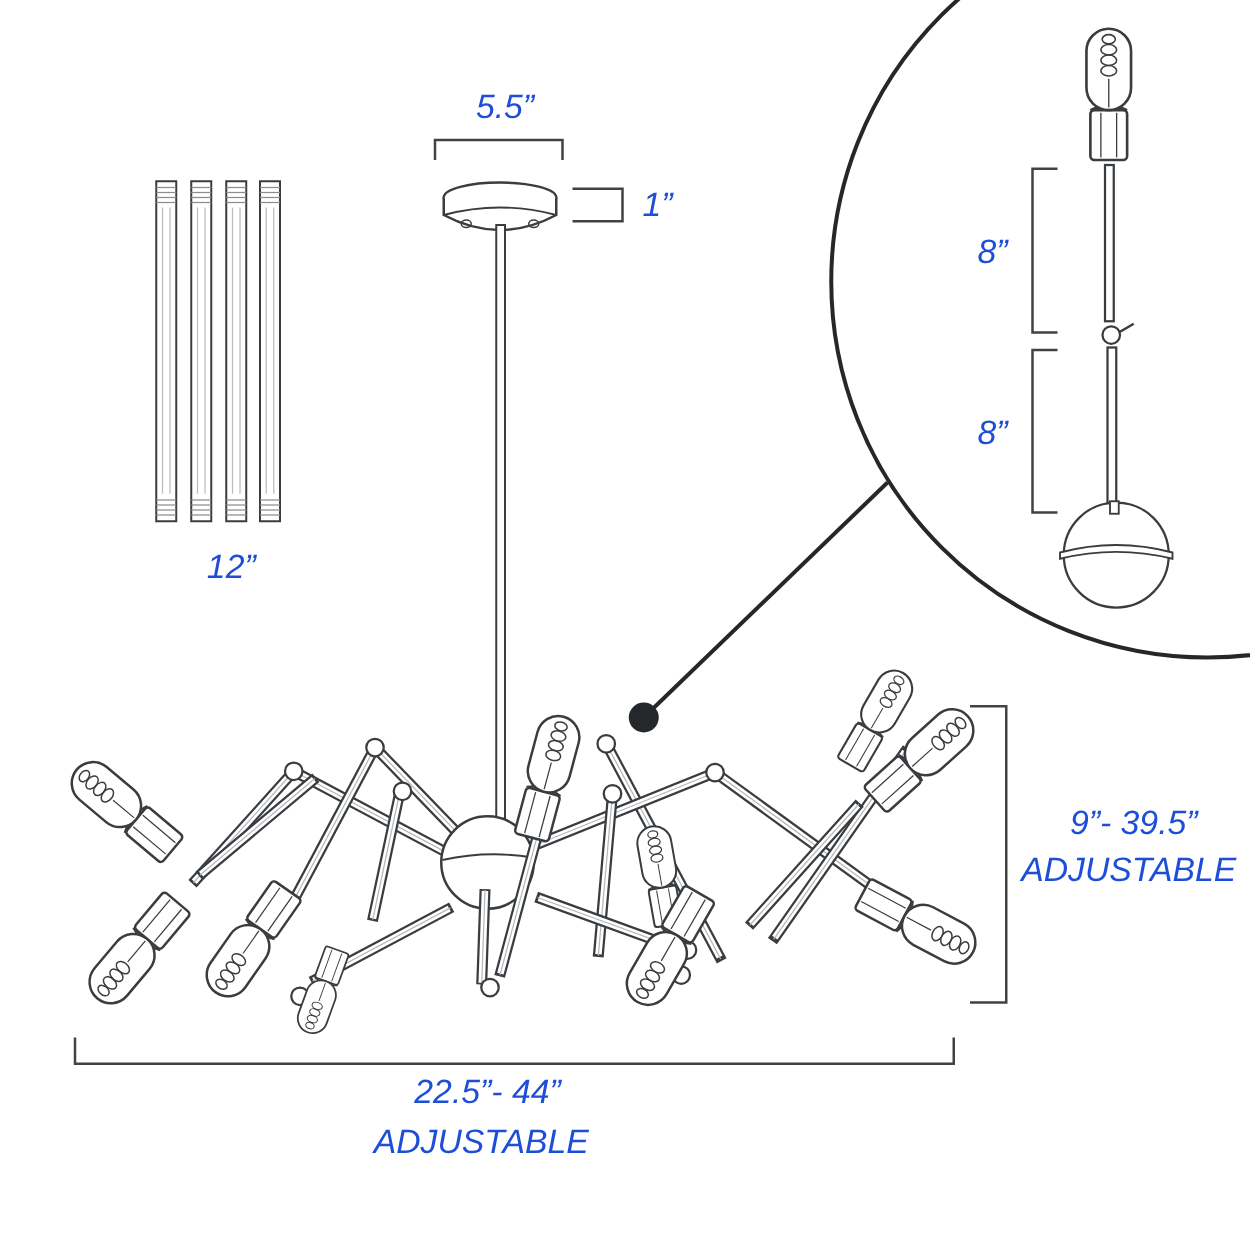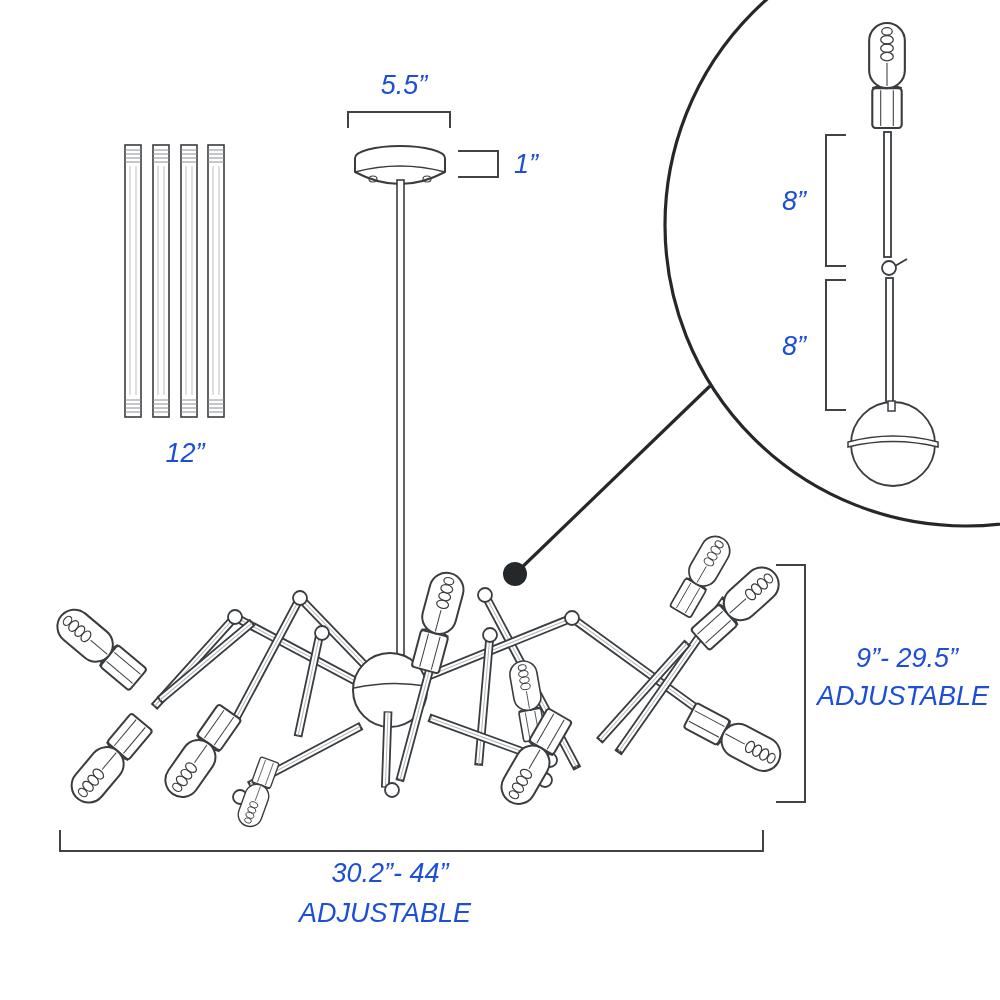--- a/index.html
+++ b/index.html
@@ -248,16 +248,16 @@
   <polyline points="776,565 805,565 805,802 776,802" class="dim"></polyline>
   <polyline points="60,830 60,851 763,851 763,830" class="dim"></polyline>
 </svg>
 </div>
 
 <div class="lbl sz-lg center" style="left:404px; top:72px;">5.5”</div>
 <div class="lbl sz-lg" style="left:514px; top:151px;">1”</div>
 <div class="lbl sz-lg center" style="left:185px; top:440px;">12”</div>
 <div class="lbl sz-lg" style="left:782px; top:188px;">8”</div>
 <div class="lbl sz-lg" style="left:782px; top:333px;">8”</div>
-<div class="lbl sz-lg center" style="left:907px; top:645px;">9”- 29.5”</div>
+<div class="lbl sz-lg center" style="left:907px; top:645px;">9”- 39.5”</div>
 <div class="lbl sz-lg center" style="left:903px; top:683px;">ADJUSTABLE</div>
-<div class="lbl sz-lg center" style="left:390px; top:860px;">30.2”- 44”</div>
+<div class="lbl sz-lg center" style="left:390px; top:860px;">22.5”- 44”</div>
 <div class="lbl sz-lg center" style="left:385px; top:900px;">ADJUSTABLE</div>
 
 </body></html>

